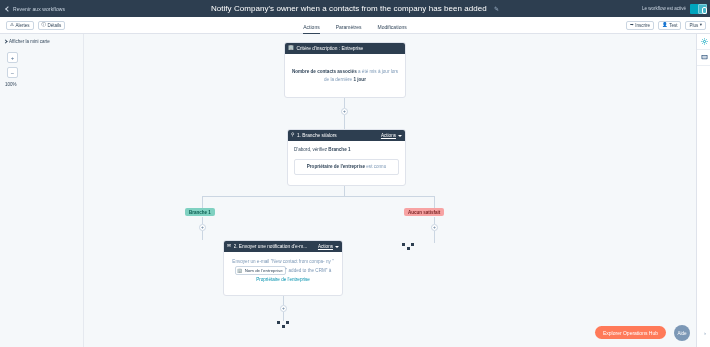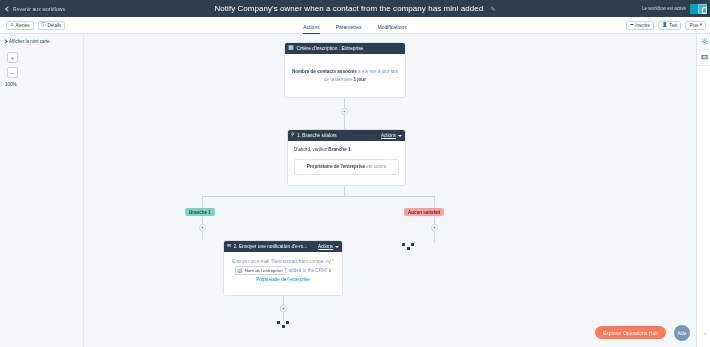--- a/index.html
+++ b/index.html
@@ -199,21 +199,21 @@
 <body>
 
 <div id="app">
 
   <div class="topbar">
     <a class="back-link">
       <span class="chev-left"></span>
       <span>Revenir aux workflows</span>
     </a>
     <div class="wf-title">
-      <span>Notify Company's owner when a contact from the company has mini added</span>
+      <span>Notify Company's owner when a contacts from the company has been added</span>
       <span class="pencil-icon">✎</span>
     </div>
     <div class="topbar-right">
       <span class="active-label">Le workflow est activé</span>
       <div class="toggle">
         <span class="knob"></span>
       </div>
     </div>
   </div>
 

